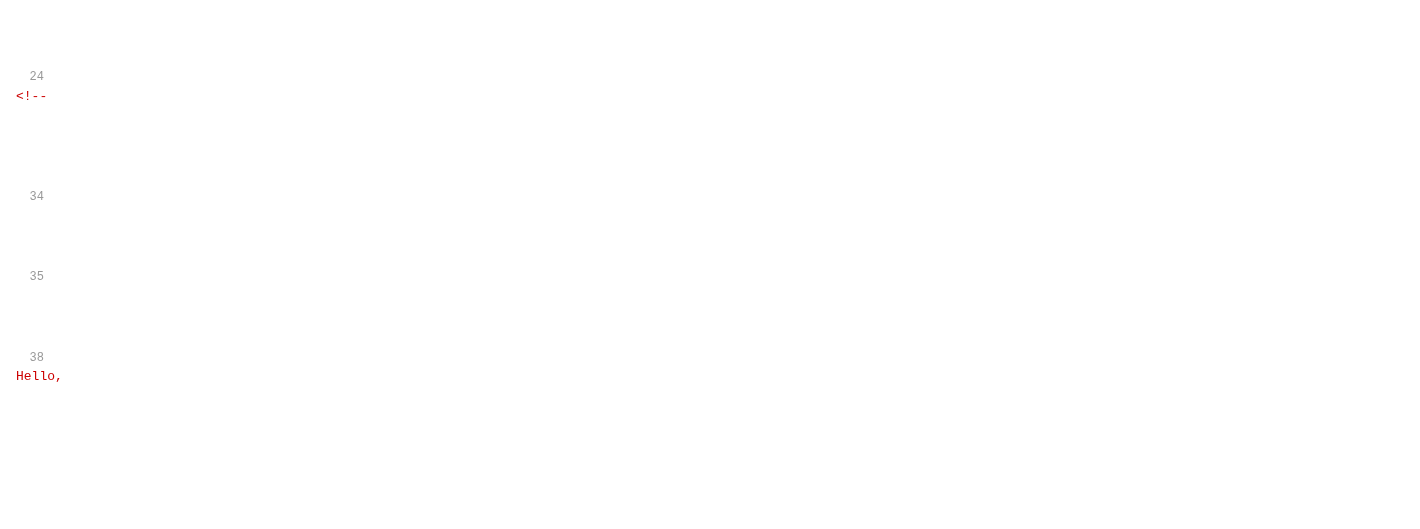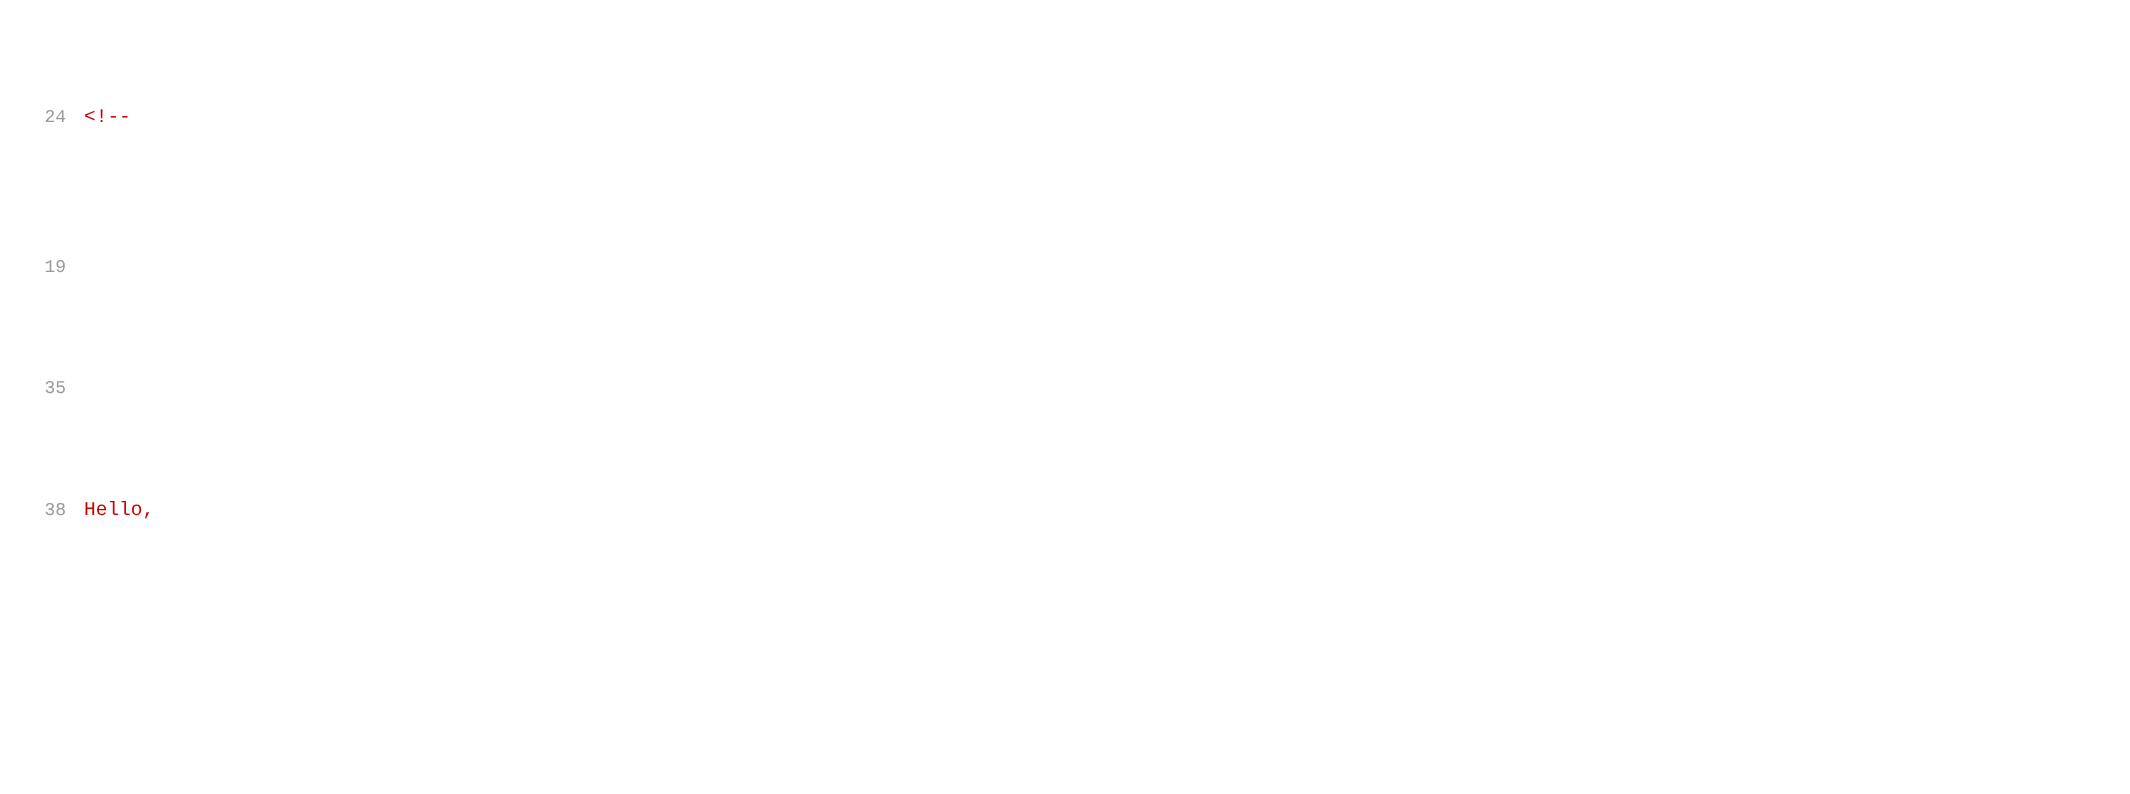--- a/index.html
+++ b/index.html
@@ -15,20 +15,21 @@
       padding: 8px 16px;
       line-height: 1.55;
     }
     .code-block {
       white-space: pre;
     }
     .line {
       display: flex;
       align-items: baseline;
       min-height: 1.55em;
+      flex-direction: column;
     }
     .line-num {
       color: #999999;
       min-width: 28px;
       text-align: right;
       margin-right: 12px;
       user-select: none;
       font-size: 12px;
     }
     .line-content {
@@ -45,21 +46,21 @@
 
 <div class="code-block">
 
   <div class="line">
     <span class="line-num">24</span>
     <span class="line-content">&lt;!--</span>
   </div>
 
 
   <div class="line">
-    <span class="line-num">19</span>
+    <span class="line-num">34</span>
   </div>
 
   <div class="line empty-line">
     <span class="line-num">35</span>
     <span class="line-content"></span>
   </div>
 
   <div class="line">
     <span class="line-num">38</span>
     <span class="line-content">Hello,</span>

